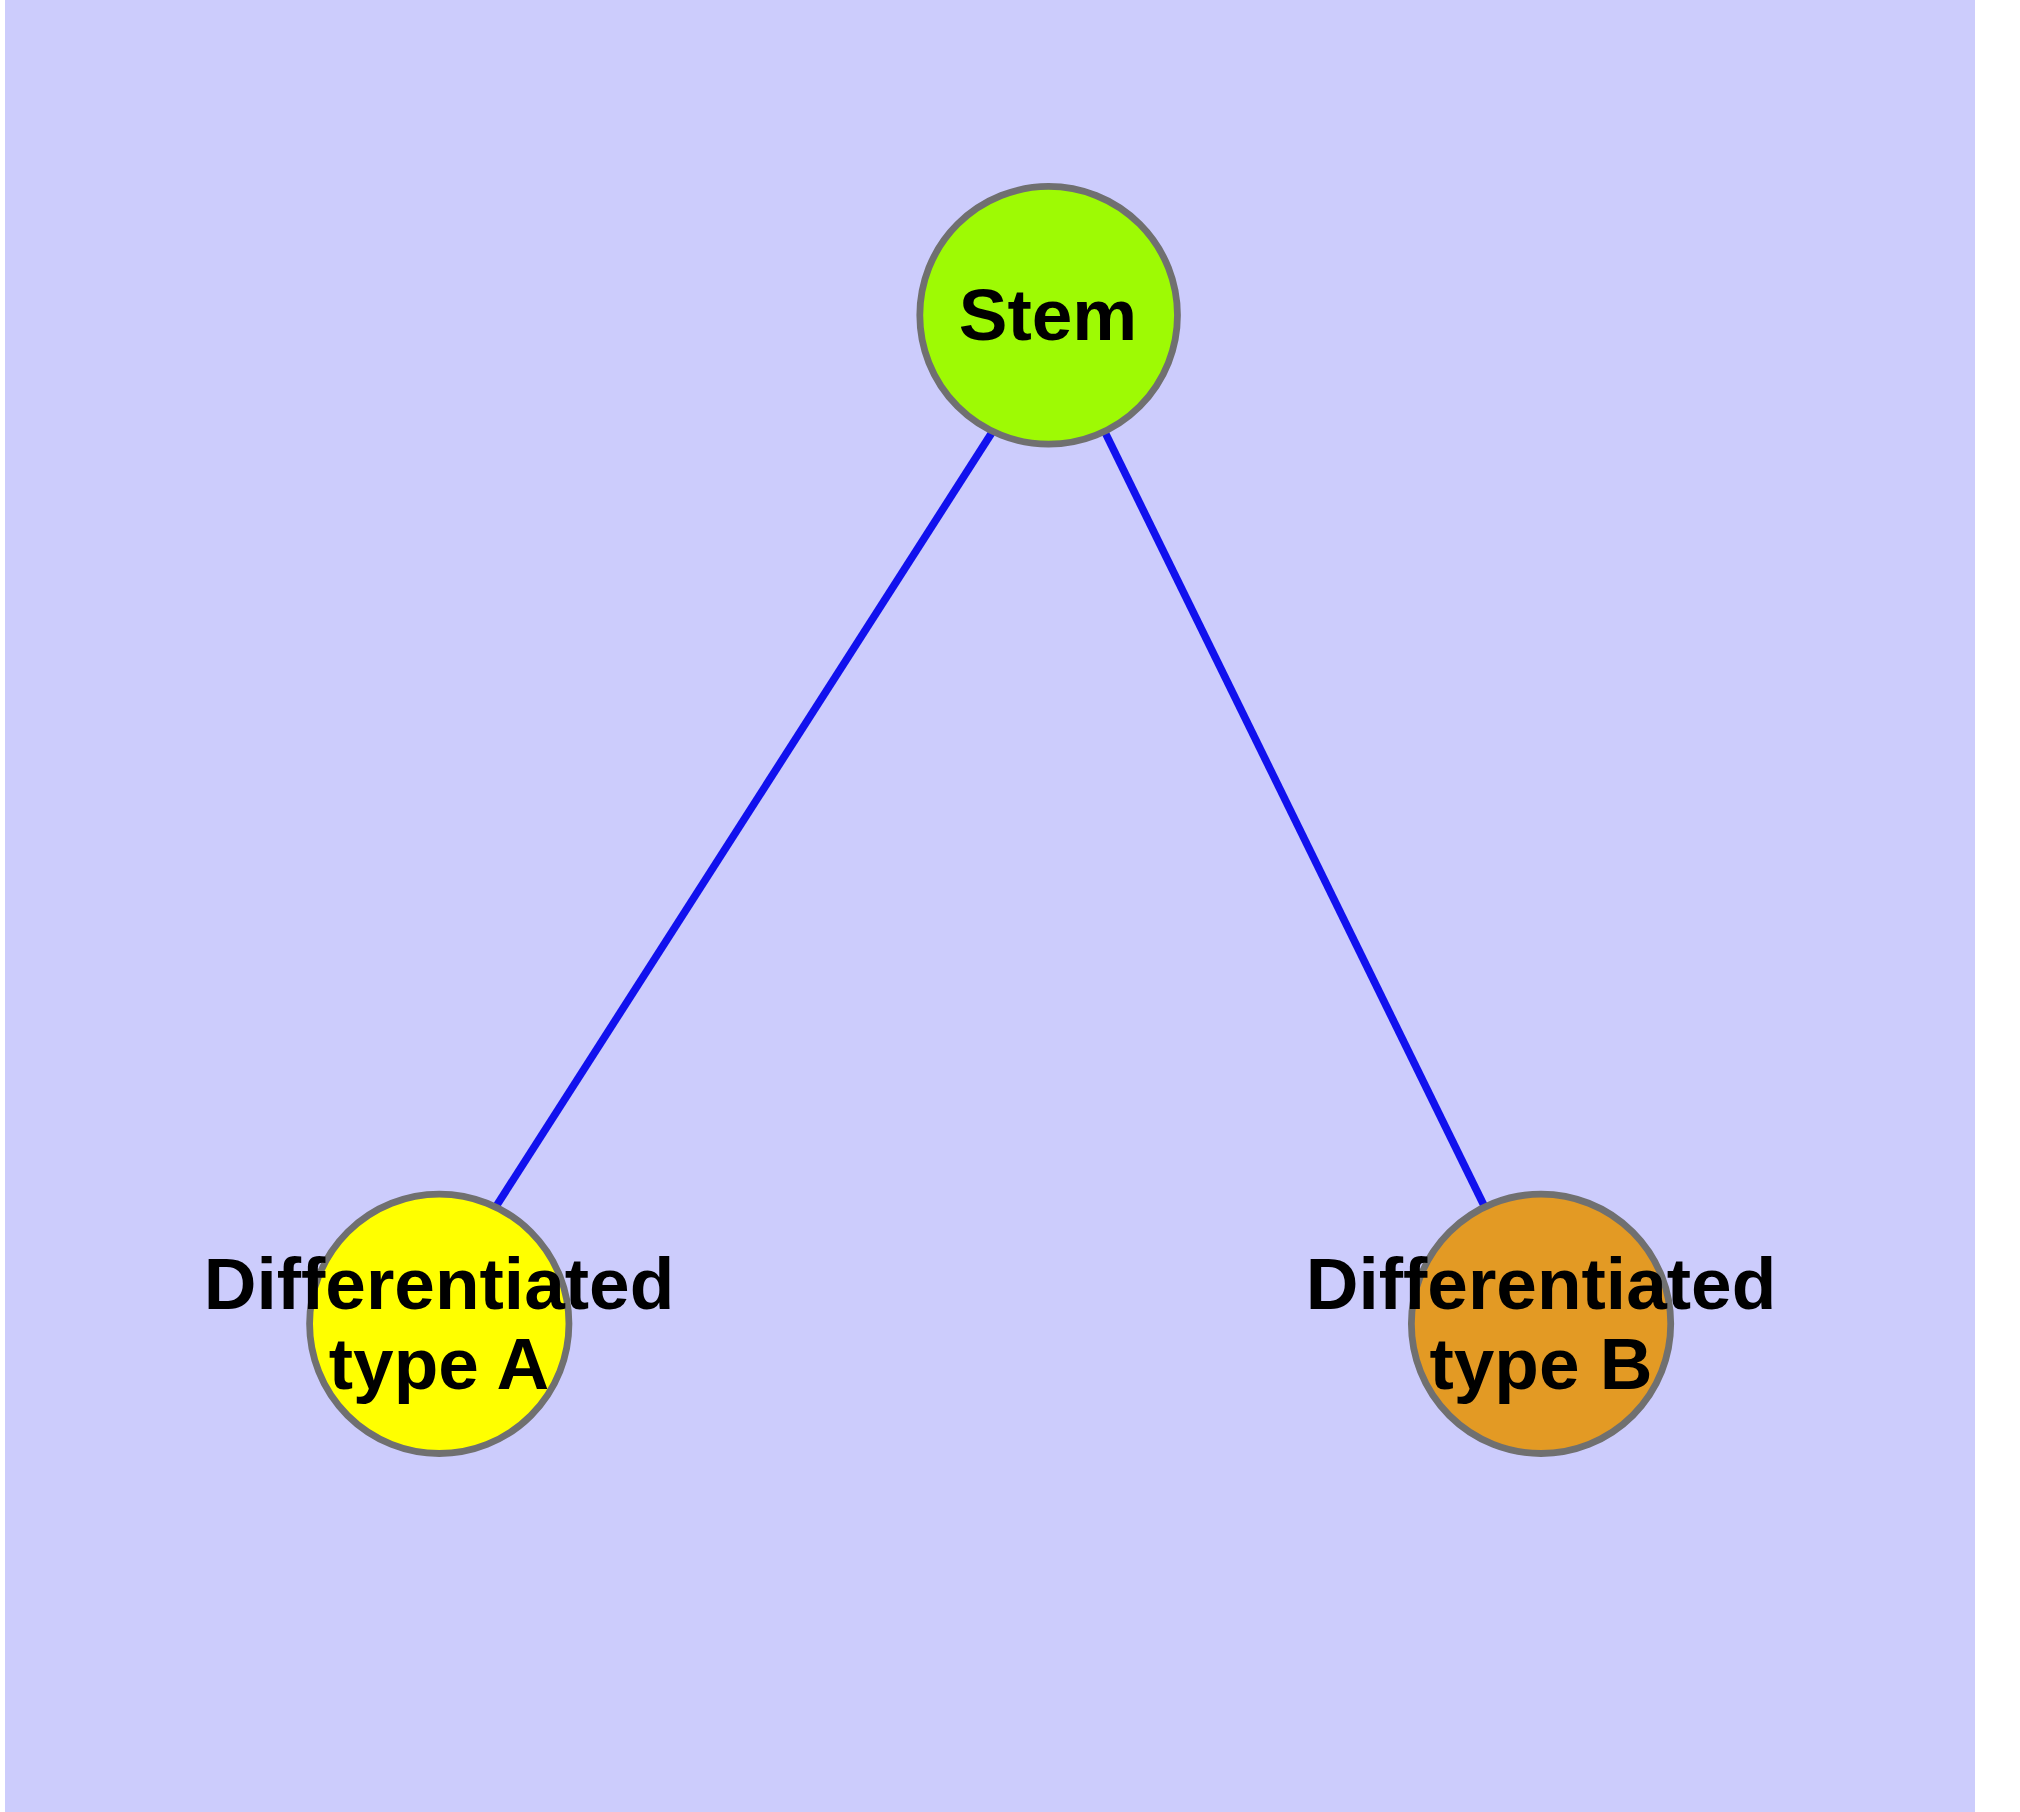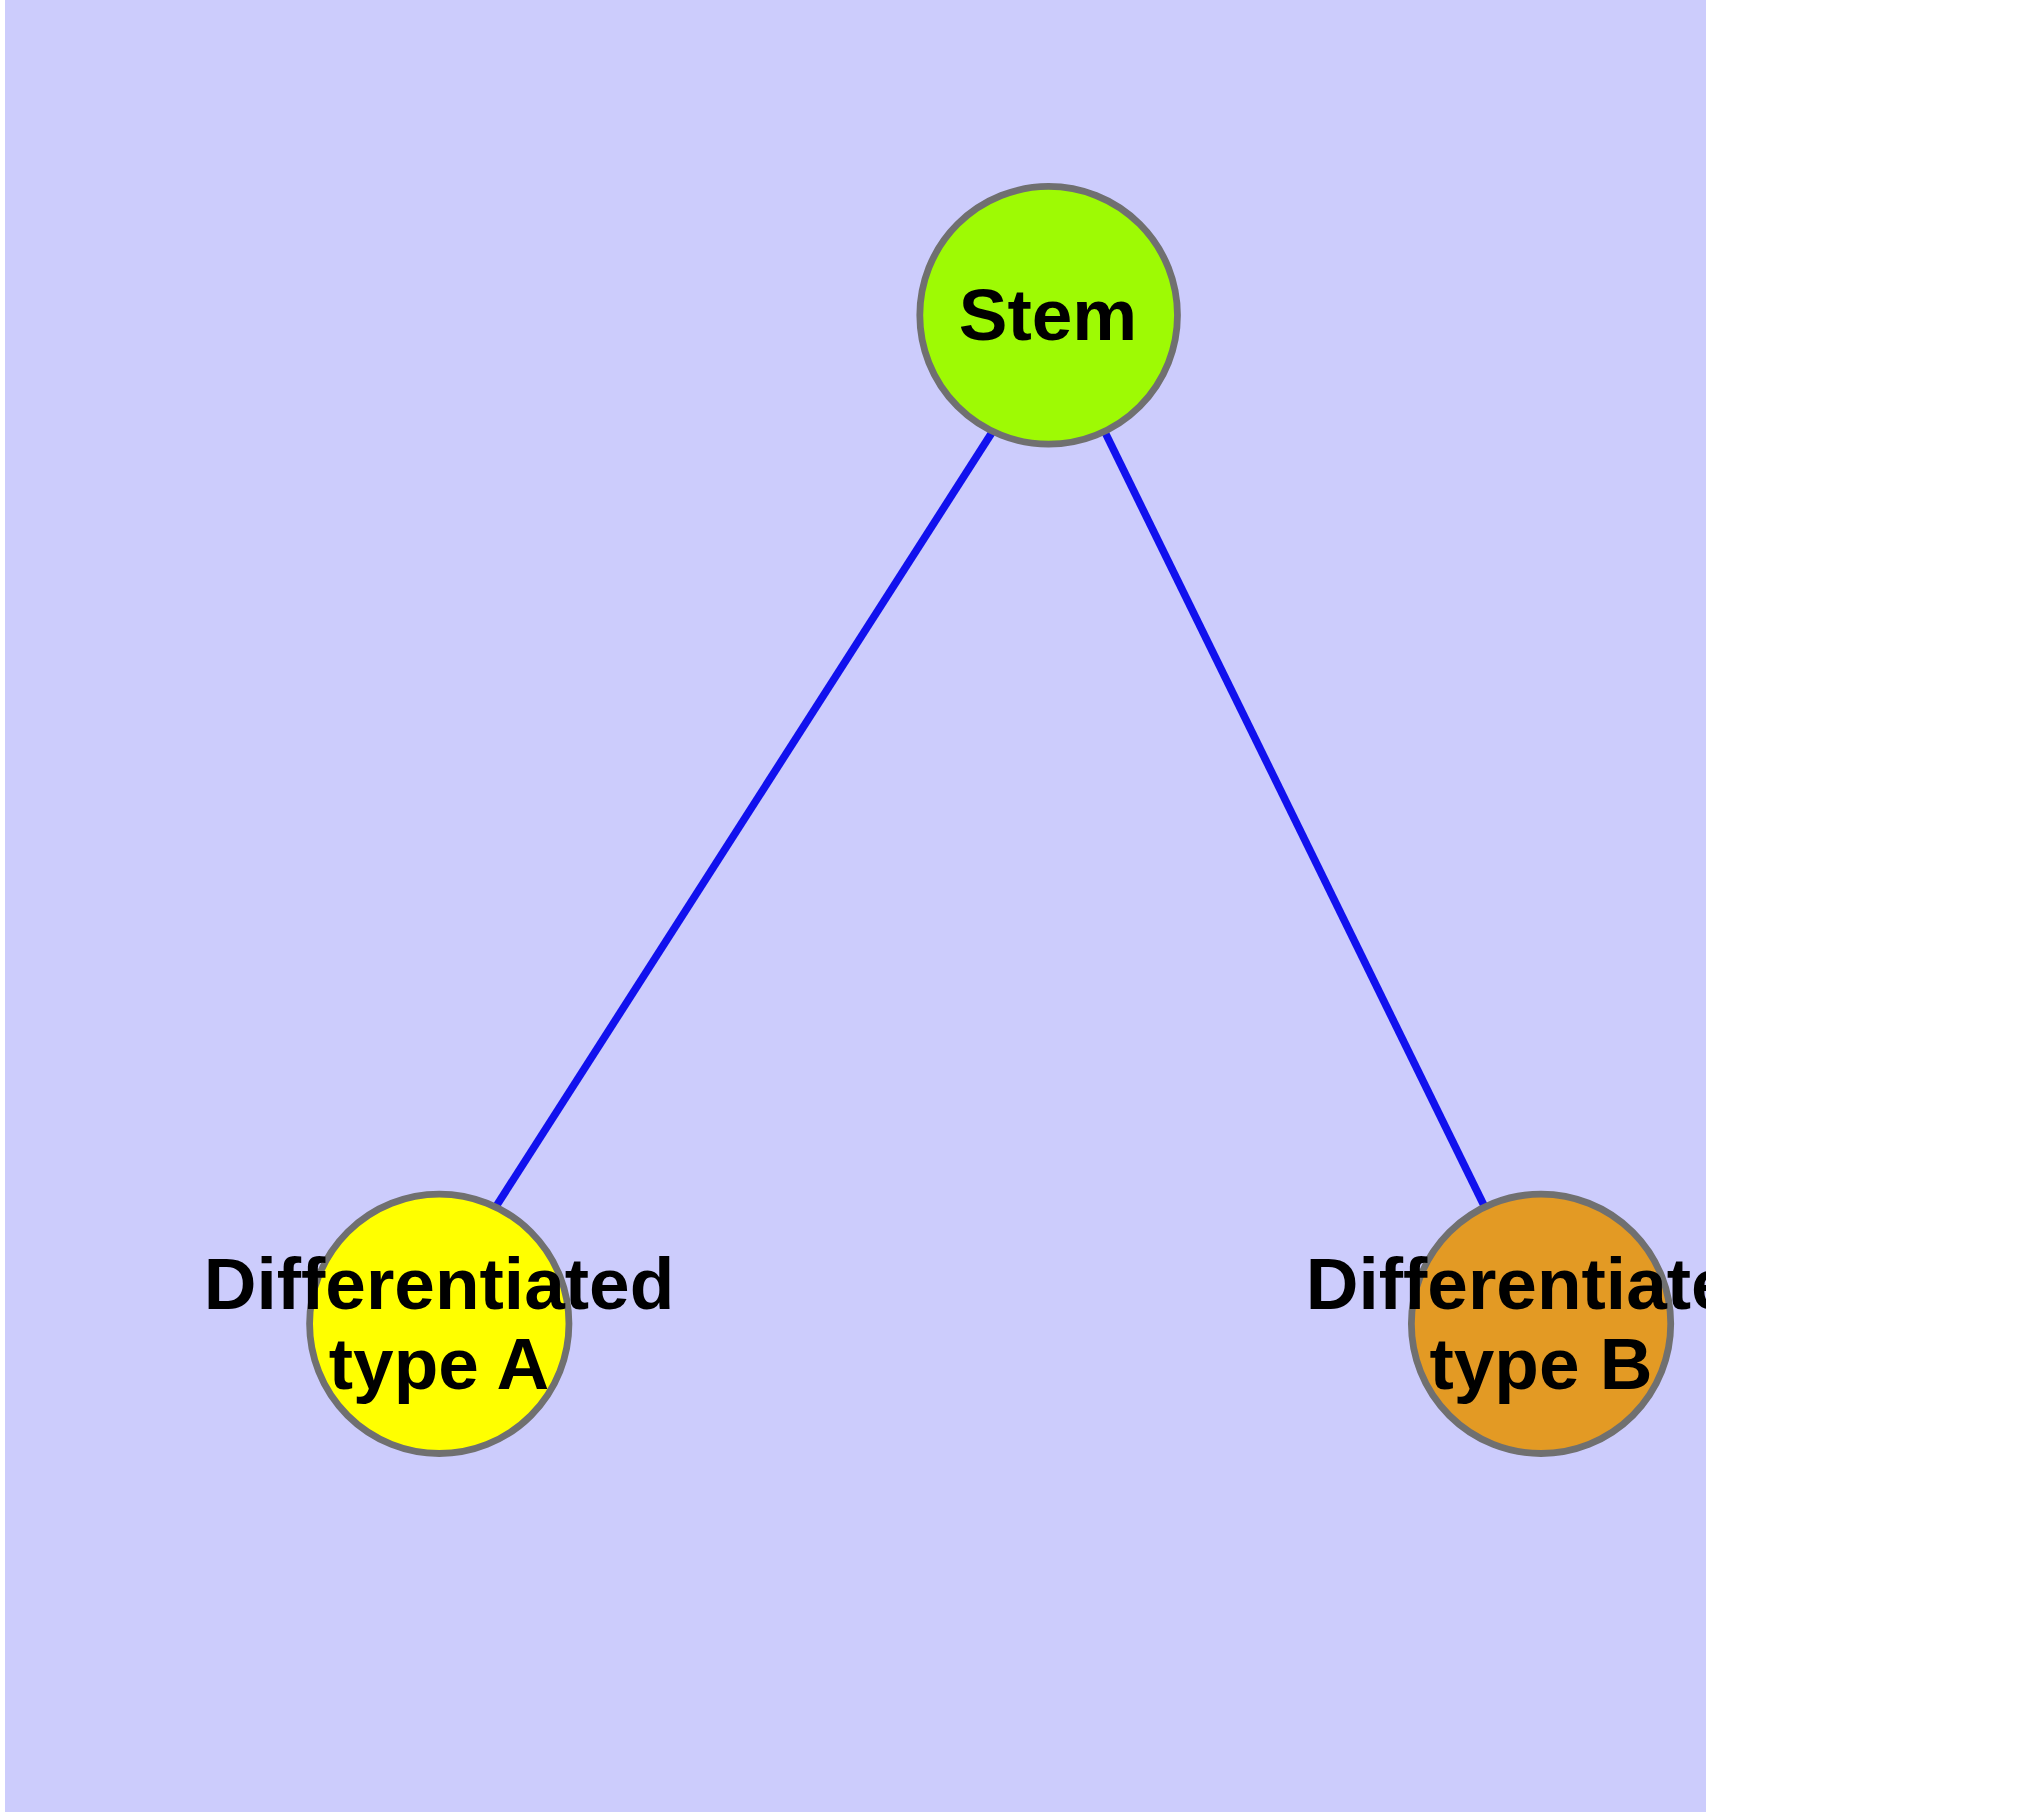--- a/index.html
+++ b/index.html
@@ -40,21 +40,21 @@
     white-space: pre;
     pointer-events: none;
     transform: translate(-50%, -50%);
   }
   .label-stem   { font-size: 73px; }
   .label-leaf   { font-size: 73px; }
 </style>
 </head>
 <body>
 
-<div id="canvas" style="width: 1706px; height: 1812px; background: rgb(255, 255, 255);">
+<div id="canvas" style="width: 1975px; height: 1812px; background: rgb(255, 255, 255);">
 
   <div id="plot-bg" style="background: rgb(204, 204, 252);"></div>
 
   <svg id="graph-svg" viewBox="0 0 2384 2138" xmlns="http://www.w3.org/2000/svg">
 
     <g>
       <line class="edge" id="edge-0" x1="1171" y1="509" x2="584" y2="1425" stroke="#1111ee" stroke-width="9" stroke-linecap="butt"></line>
       <line class="edge" id="edge-1" x1="1303" y1="509" x2="1752" y2="1425" stroke="#1111ee" stroke-width="9" stroke-linecap="butt"></line>
     </g>
 

